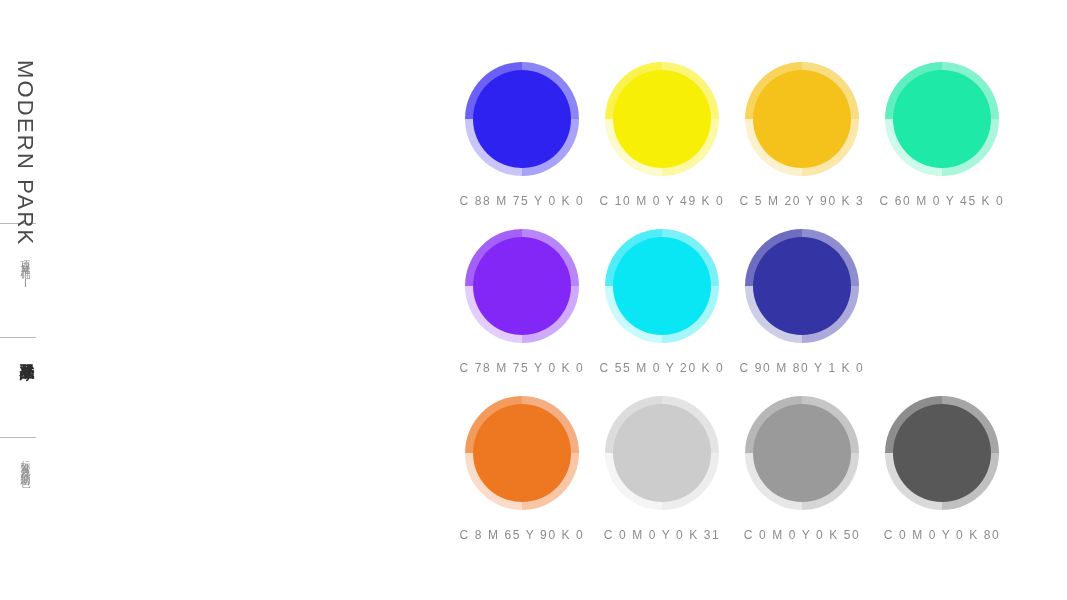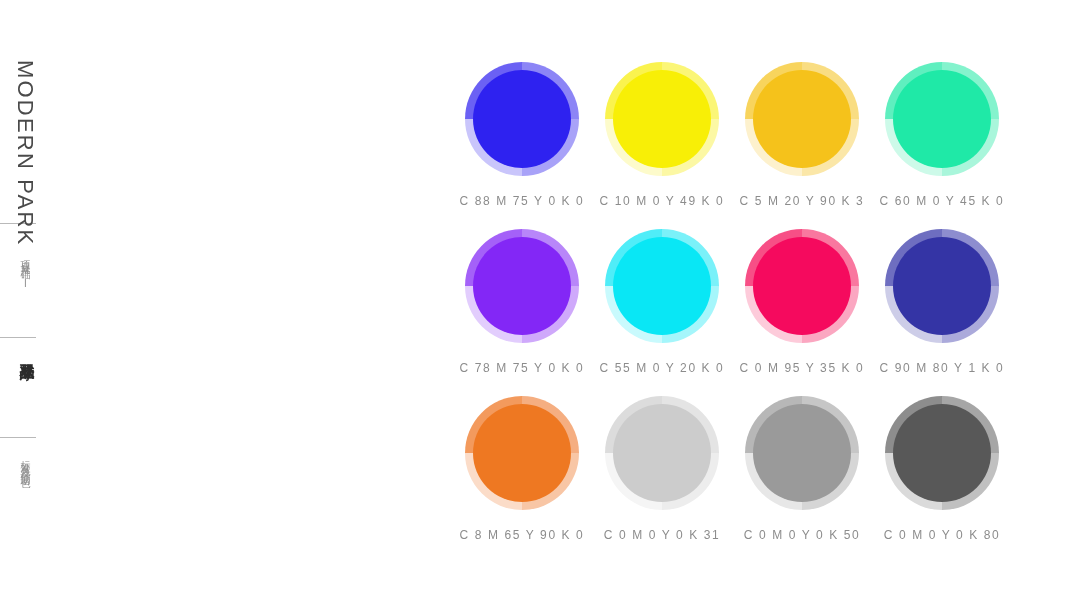--- a/index.html
+++ b/index.html
@@ -227,32 +227,20 @@
             <div class="q q-bl" style="background: rgb(201, 250, 253);"></div>
             <div class="q q-br" style="background: rgb(165, 246, 251);"></div>
           </div>
           <div class="core" style="background: rgb(9, 231, 245);"></div>
         </div>
         <div class="slabel">C 55 M 0 Y 20 K 0</div>
       </div>
       <div class="scell">
         <div class="swatch">
           <div class="ring">
-            <div class="q q-tl" style="background: rgb(247, 79, 134);"></div>
-            <div class="q q-tr" style="background: rgb(249, 119, 159);"></div>
-            <div class="q q-bl" style="background: rgb(253, 203, 218);"></div>
-            <div class="q q-br" style="background: rgb(251, 167, 193);"></div>
-          </div>
-          <div class="core" style="background: rgb(245, 10, 94);"></div>
-        </div>
-        <div class="slabel">C 0 M 95 Y 35 K 0</div>
-      </div>
-      <div class="scell">
-        <div class="swatch">
-          <div class="ring">
             <div class="q q-tl" style="background: rgb(110, 110, 192);"></div>
             <div class="q q-tr" style="background: rgb(141, 141, 207);"></div>
             <div class="q q-bl" style="background: rgb(205, 205, 232);"></div>
             <div class="q q-br" style="background: rgb(171, 170, 219);"></div>
           </div>
           <div class="core" style="background: rgb(52, 52, 165);"></div>
         </div>
         <div class="slabel">C 90 M 80 Y 1 K 0</div>
       </div>
     </div>

